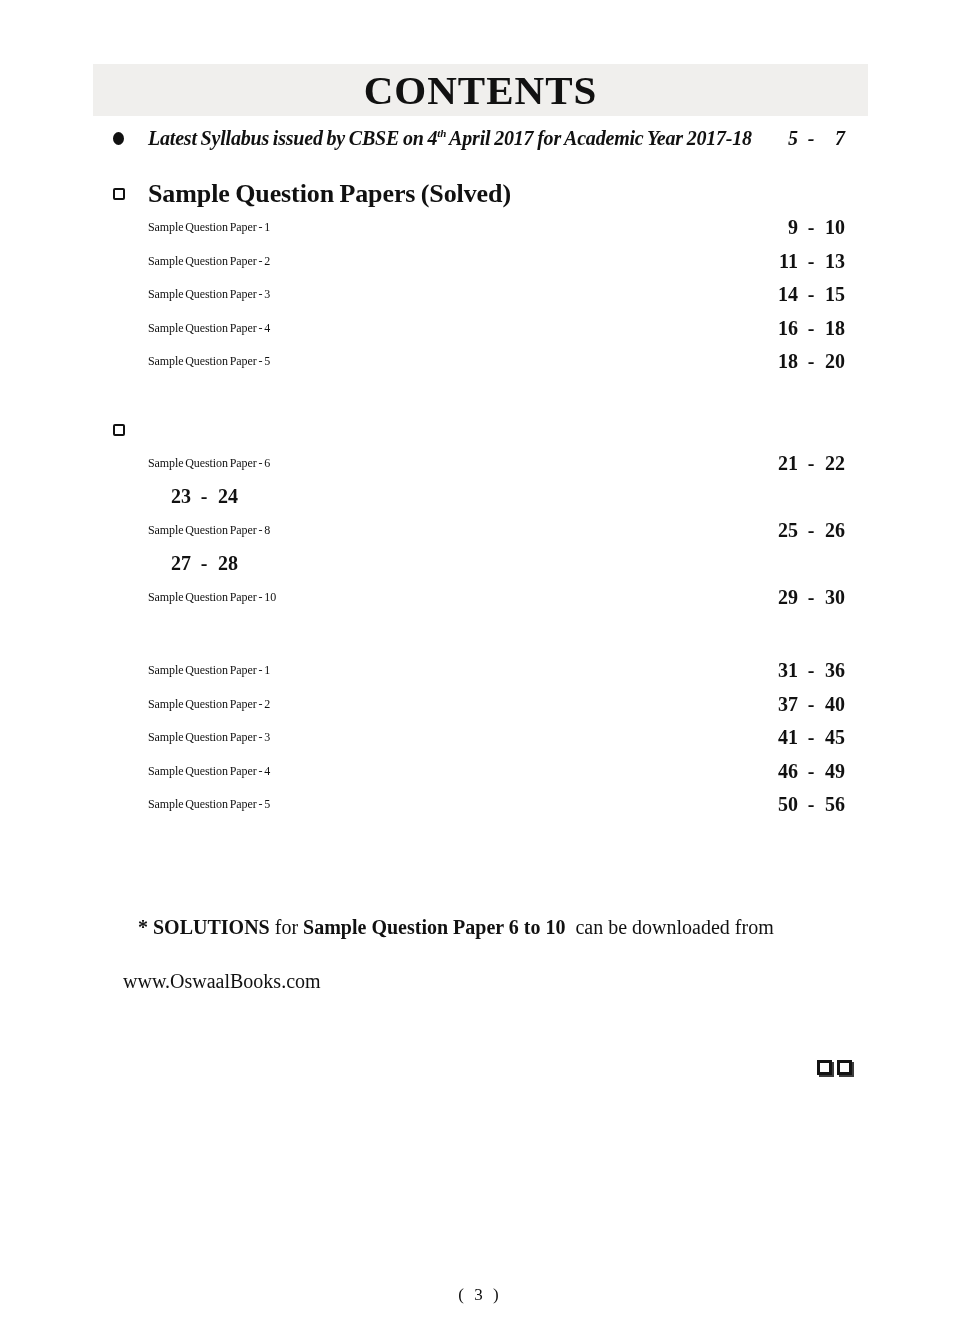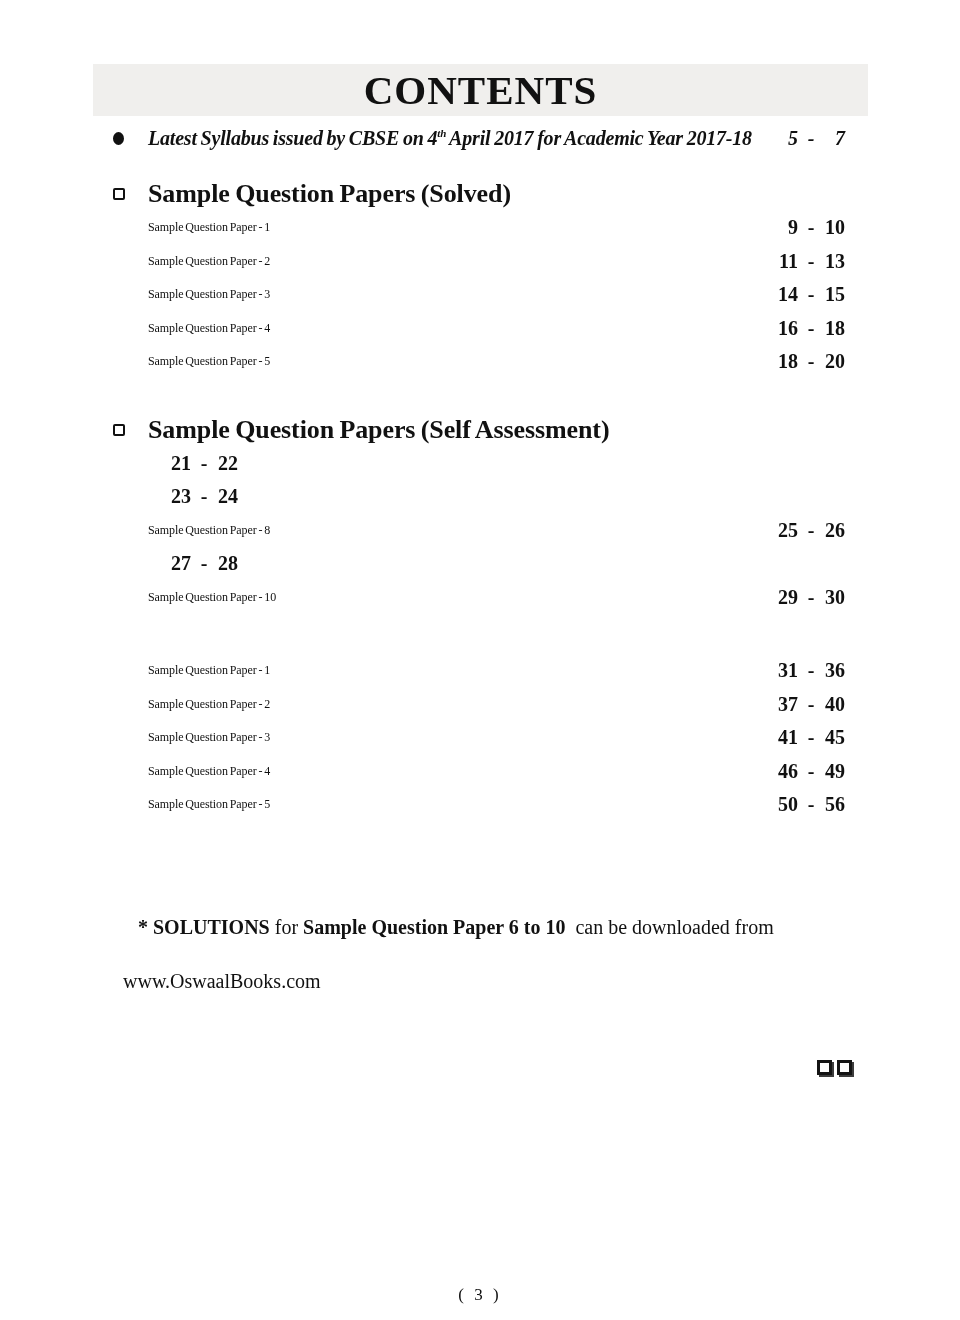--- a/index.html
+++ b/index.html
@@ -187,24 +187,24 @@
               <span class="pg-sep">-</span>
               <span class="pg-end">20</span>
             </span>
           </div>
         </section>
         <section class="toc-section">
           <div class="row heading-row">
             <span class="marker">
               <span class="sq"></span>
             </span>
-            <h2 class="section-heading">Sample Question Papers (Self Assessment)</h2>
-          </div>
-          <div class="row item-row">
-            <span class="marker"></span>
+          </div>
+          <div class="row item-row">
+            <span class="marker"></span>
+            <span class="item-title">Sample Question Paper - 6</span>
             <span class="pages">
               <span class="pg-start">21</span>
               <span class="pg-sep">-</span>
               <span class="pg-end">22</span>
             </span>
           </div>
           <div class="row item-row">
             <span class="marker"></span>
             <span class="pages">
               <span class="pg-start">23</span>

